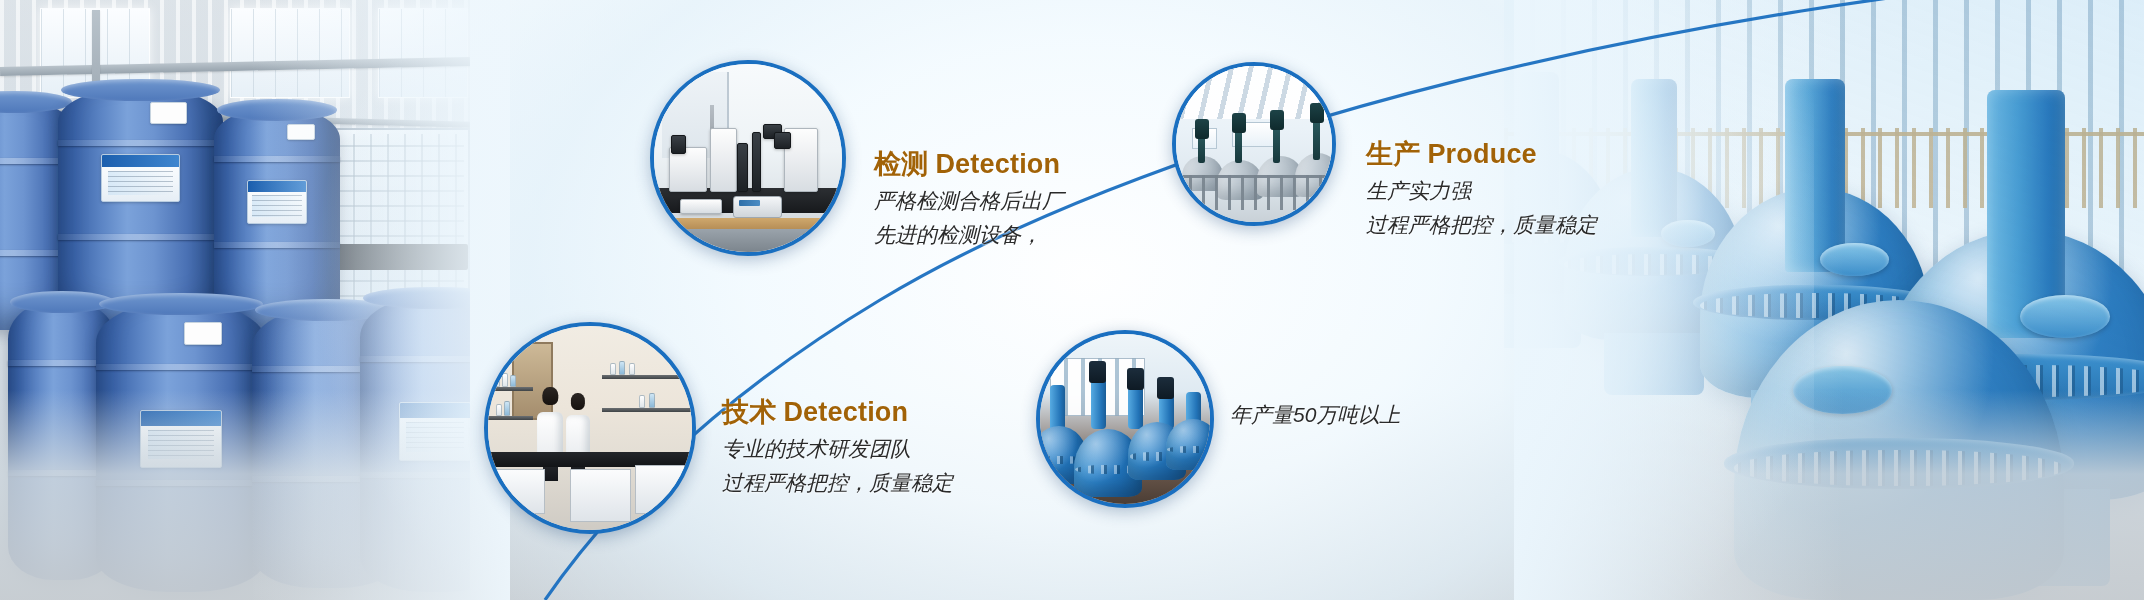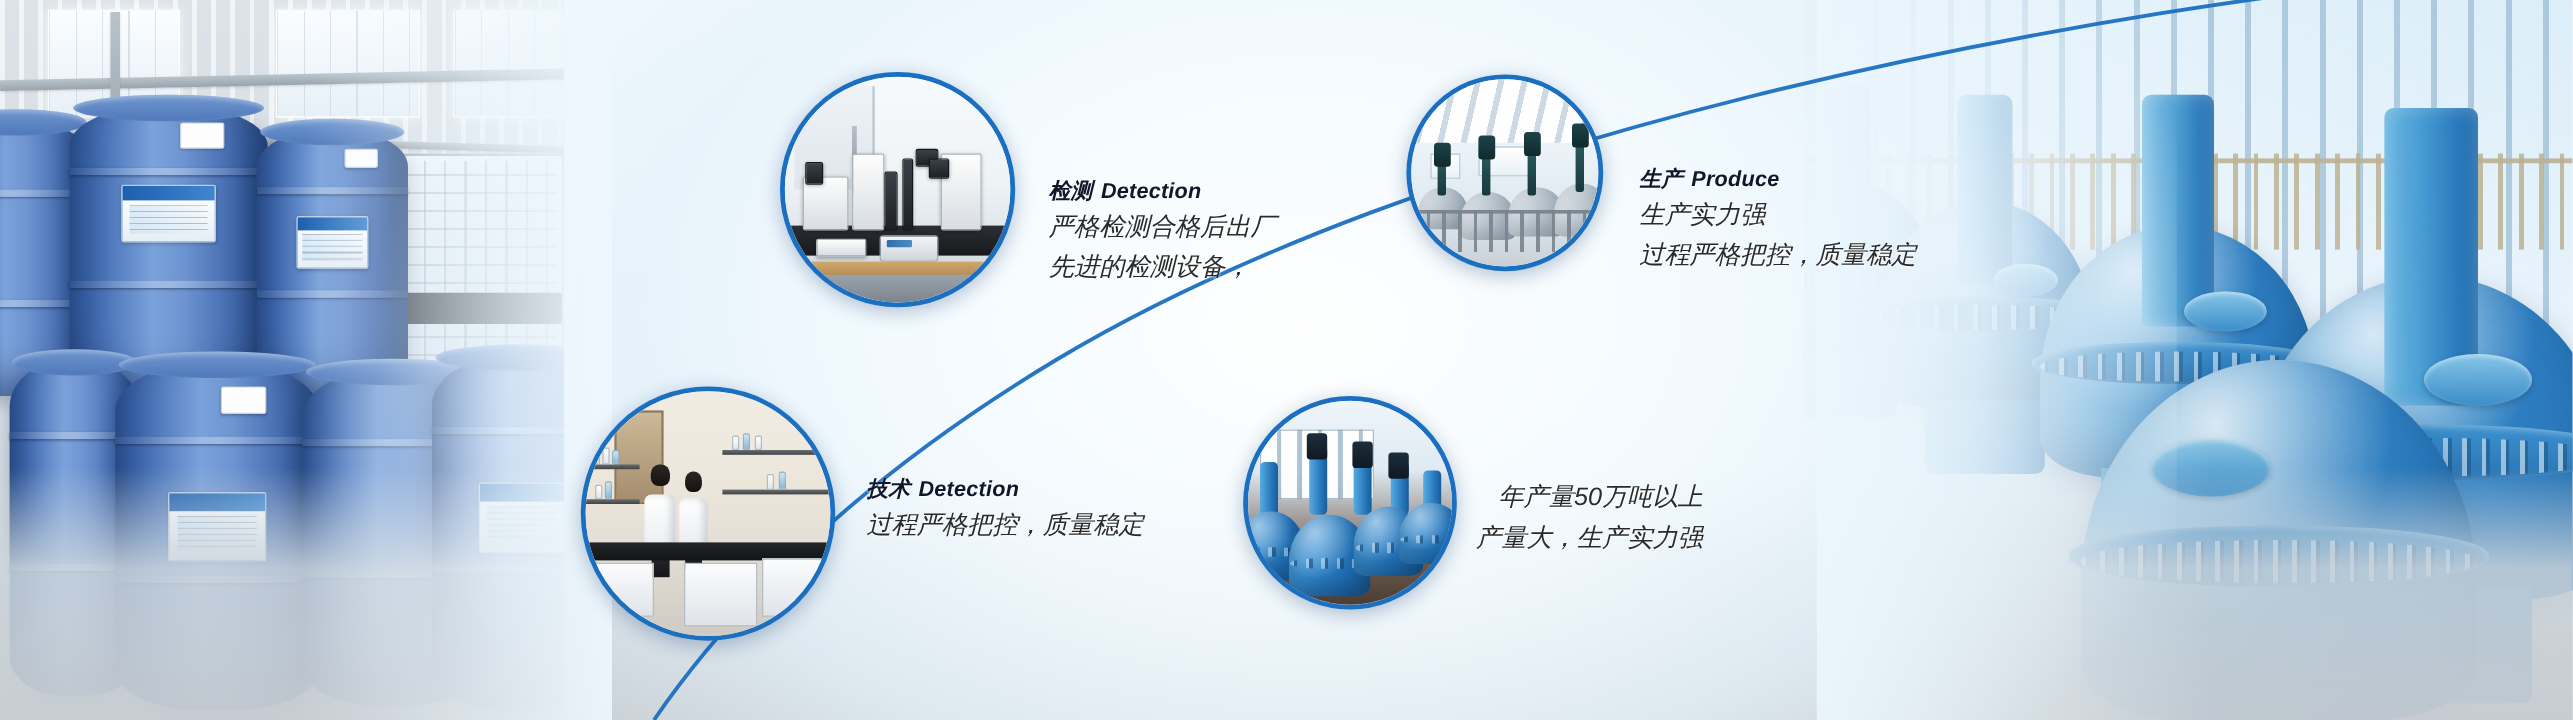--- a/index.html
+++ b/index.html
@@ -391,24 +391,23 @@
   .blue-bolts{
     position:absolute; left:2%; right:2%; top:52%; height:14%;
     border-radius:46%;
     background:repeating-linear-gradient(90deg,
       rgba(255,255,255,.4) 0 3px, rgba(12,60,100,.5) 3px 6px, transparent 6px 13px);
   }
 
   
   .txt{ position:absolute; }
   .txt h3{
-    font-size:18px;
+    font-size:27px;
     font-weight:700;
-    font-style:italic;
-    color:#0f172a;
+    color:#a16207;
     letter-spacing:.2px;
     line-height:1.25;
     text-shadow:0 1px 2px rgba(255,255,255,.95);
     white-space:nowrap;
   }
   .txt h3 .en{ padding-left:7px; }
   .txt p{
     font-size:21px;
     font-style:italic;
     color:#2a2a2a;
@@ -654,21 +653,21 @@
       <span>生产</span><span class="en">Produce</span>
     </h3>
     <p>生产实力强</p>
     <p>过程严格把控，质量稳定</p>
   </div>
 
   <div class="txt" style="left:722px;top:396px;">
     <h3>
       <span>技术</span><span class="en">Detection</span>
     </h3>
+    <p>专业的技术研发团队</p>
     <p>过程严格把控，质量稳定</p>
   </div>
 
   <div class="txt ralign" style="left:1230px;top:396px;">
     <p>年产量50万吨以上</p>
-    <p>产量大，生产实力强</p>
   </div>
 
 </div>
 
 </body></html>

